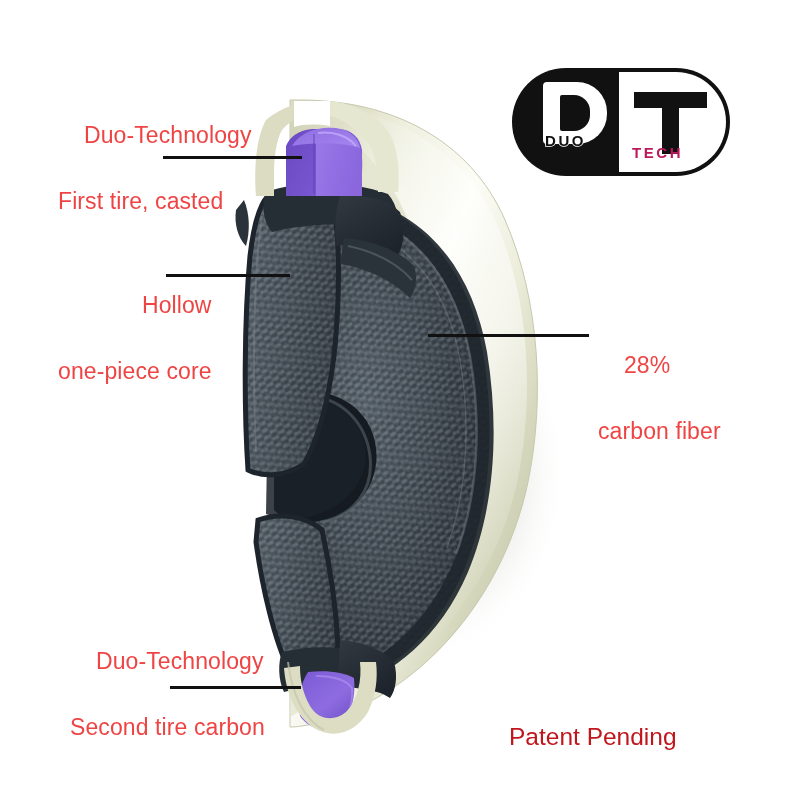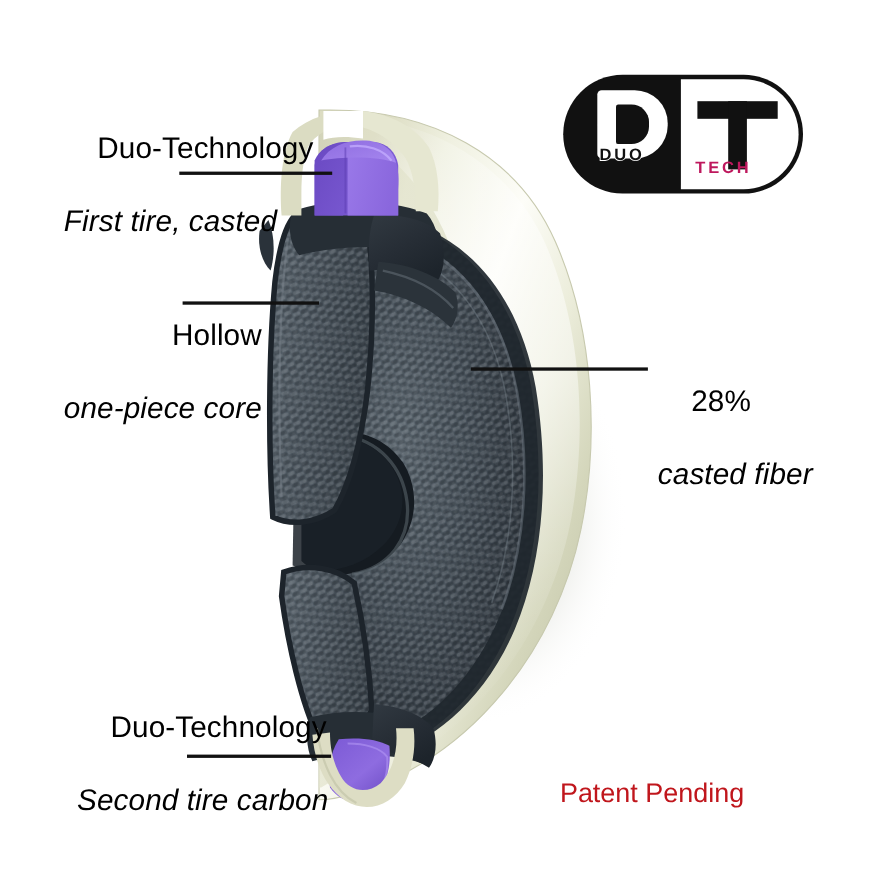--- a/index.html
+++ b/index.html
@@ -16,28 +16,28 @@
     position: relative;
     width: 800px;
     height: 800px;
     background: #ffffff;
     overflow: hidden;
   }
 
   
   .callout {
     position: absolute;
-    color: #000000;
-    font-size: 27px;
+    color: #ef4444;
+    font-size: 23px;
     line-height: 33px;
     letter-spacing: 0.1px;
     white-space: pre;
     font-family: "Liberation Sans", sans-serif;
   }
-  .callout .l2 { display: block; font-style: italic; }
+  .callout .l2 { display: block; }
 
   
   .leader {
     position: absolute;
     height: 3px;
     background: #111111;
   }
 
   
   #footnote {
@@ -45,20 +45,21 @@
     left: 509px;
     top: 642px;
     font-size: 24.5px;
     line-height: 32px;
     color: #1a1a1a;
     white-space: pre;
   }
   #footnote .patent {
     color: #c0161c;
     display: block;
+    margin-top: 15px;
   }
 
   
   #logo {
     position: absolute;
     left: 512px;
     top: 68px;
     width: 218px;
     height: 108px;
   }
@@ -527,21 +528,21 @@
     <span class="l2">First tire, casted</span>
   </div>
 
   <div class="callout" style="left:58px; top:256px;text-align:right;">
     <span>Hollow</span>
     <span class="l2">one-piece core</span>
   </div>
 
   <div class="callout" style="left:598px; top:316px;">
     <span>28%</span>
-    <span class="l2">casted fiber</span>
+    <span class="l2">carbon fiber</span>
   </div>
 
   <div class="callout" style="left:70px; top:612px;">
     <span>Duo-Technology</span>
     <span class="l2">Second tire carbon</span>
   </div>
 
   <div id="footnote">
     <span class="patent">Patent Pending</span>
     

